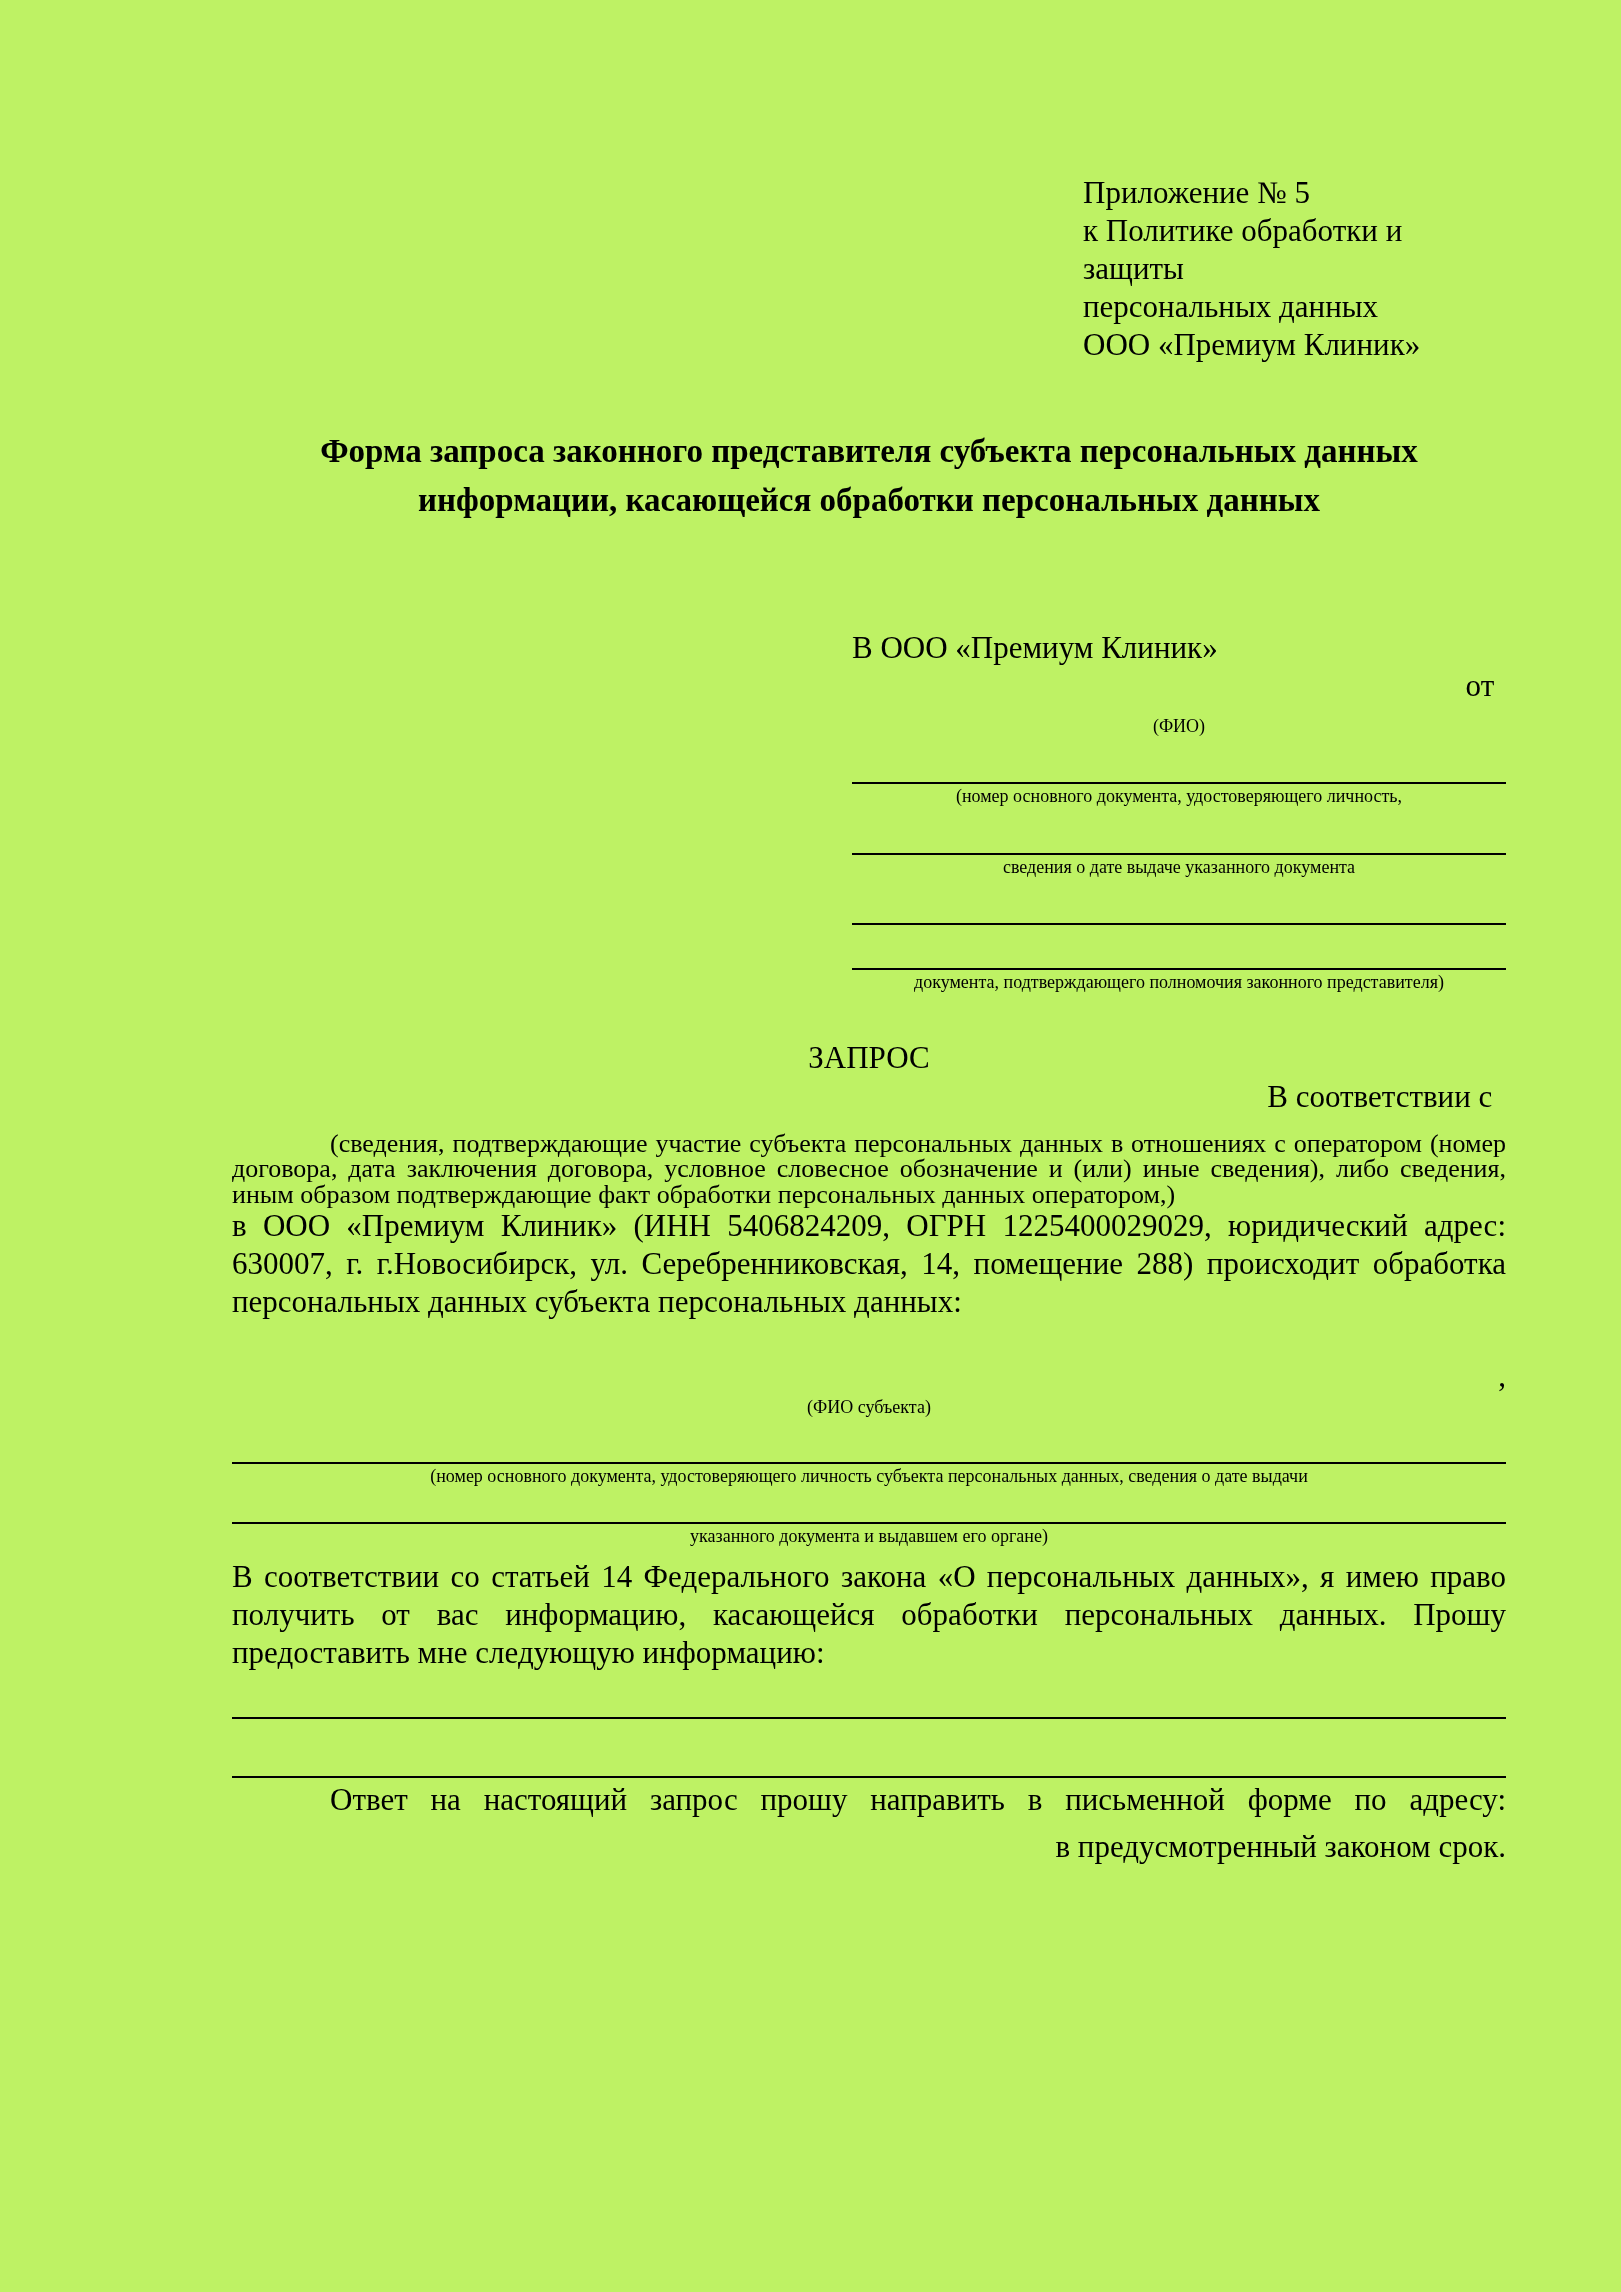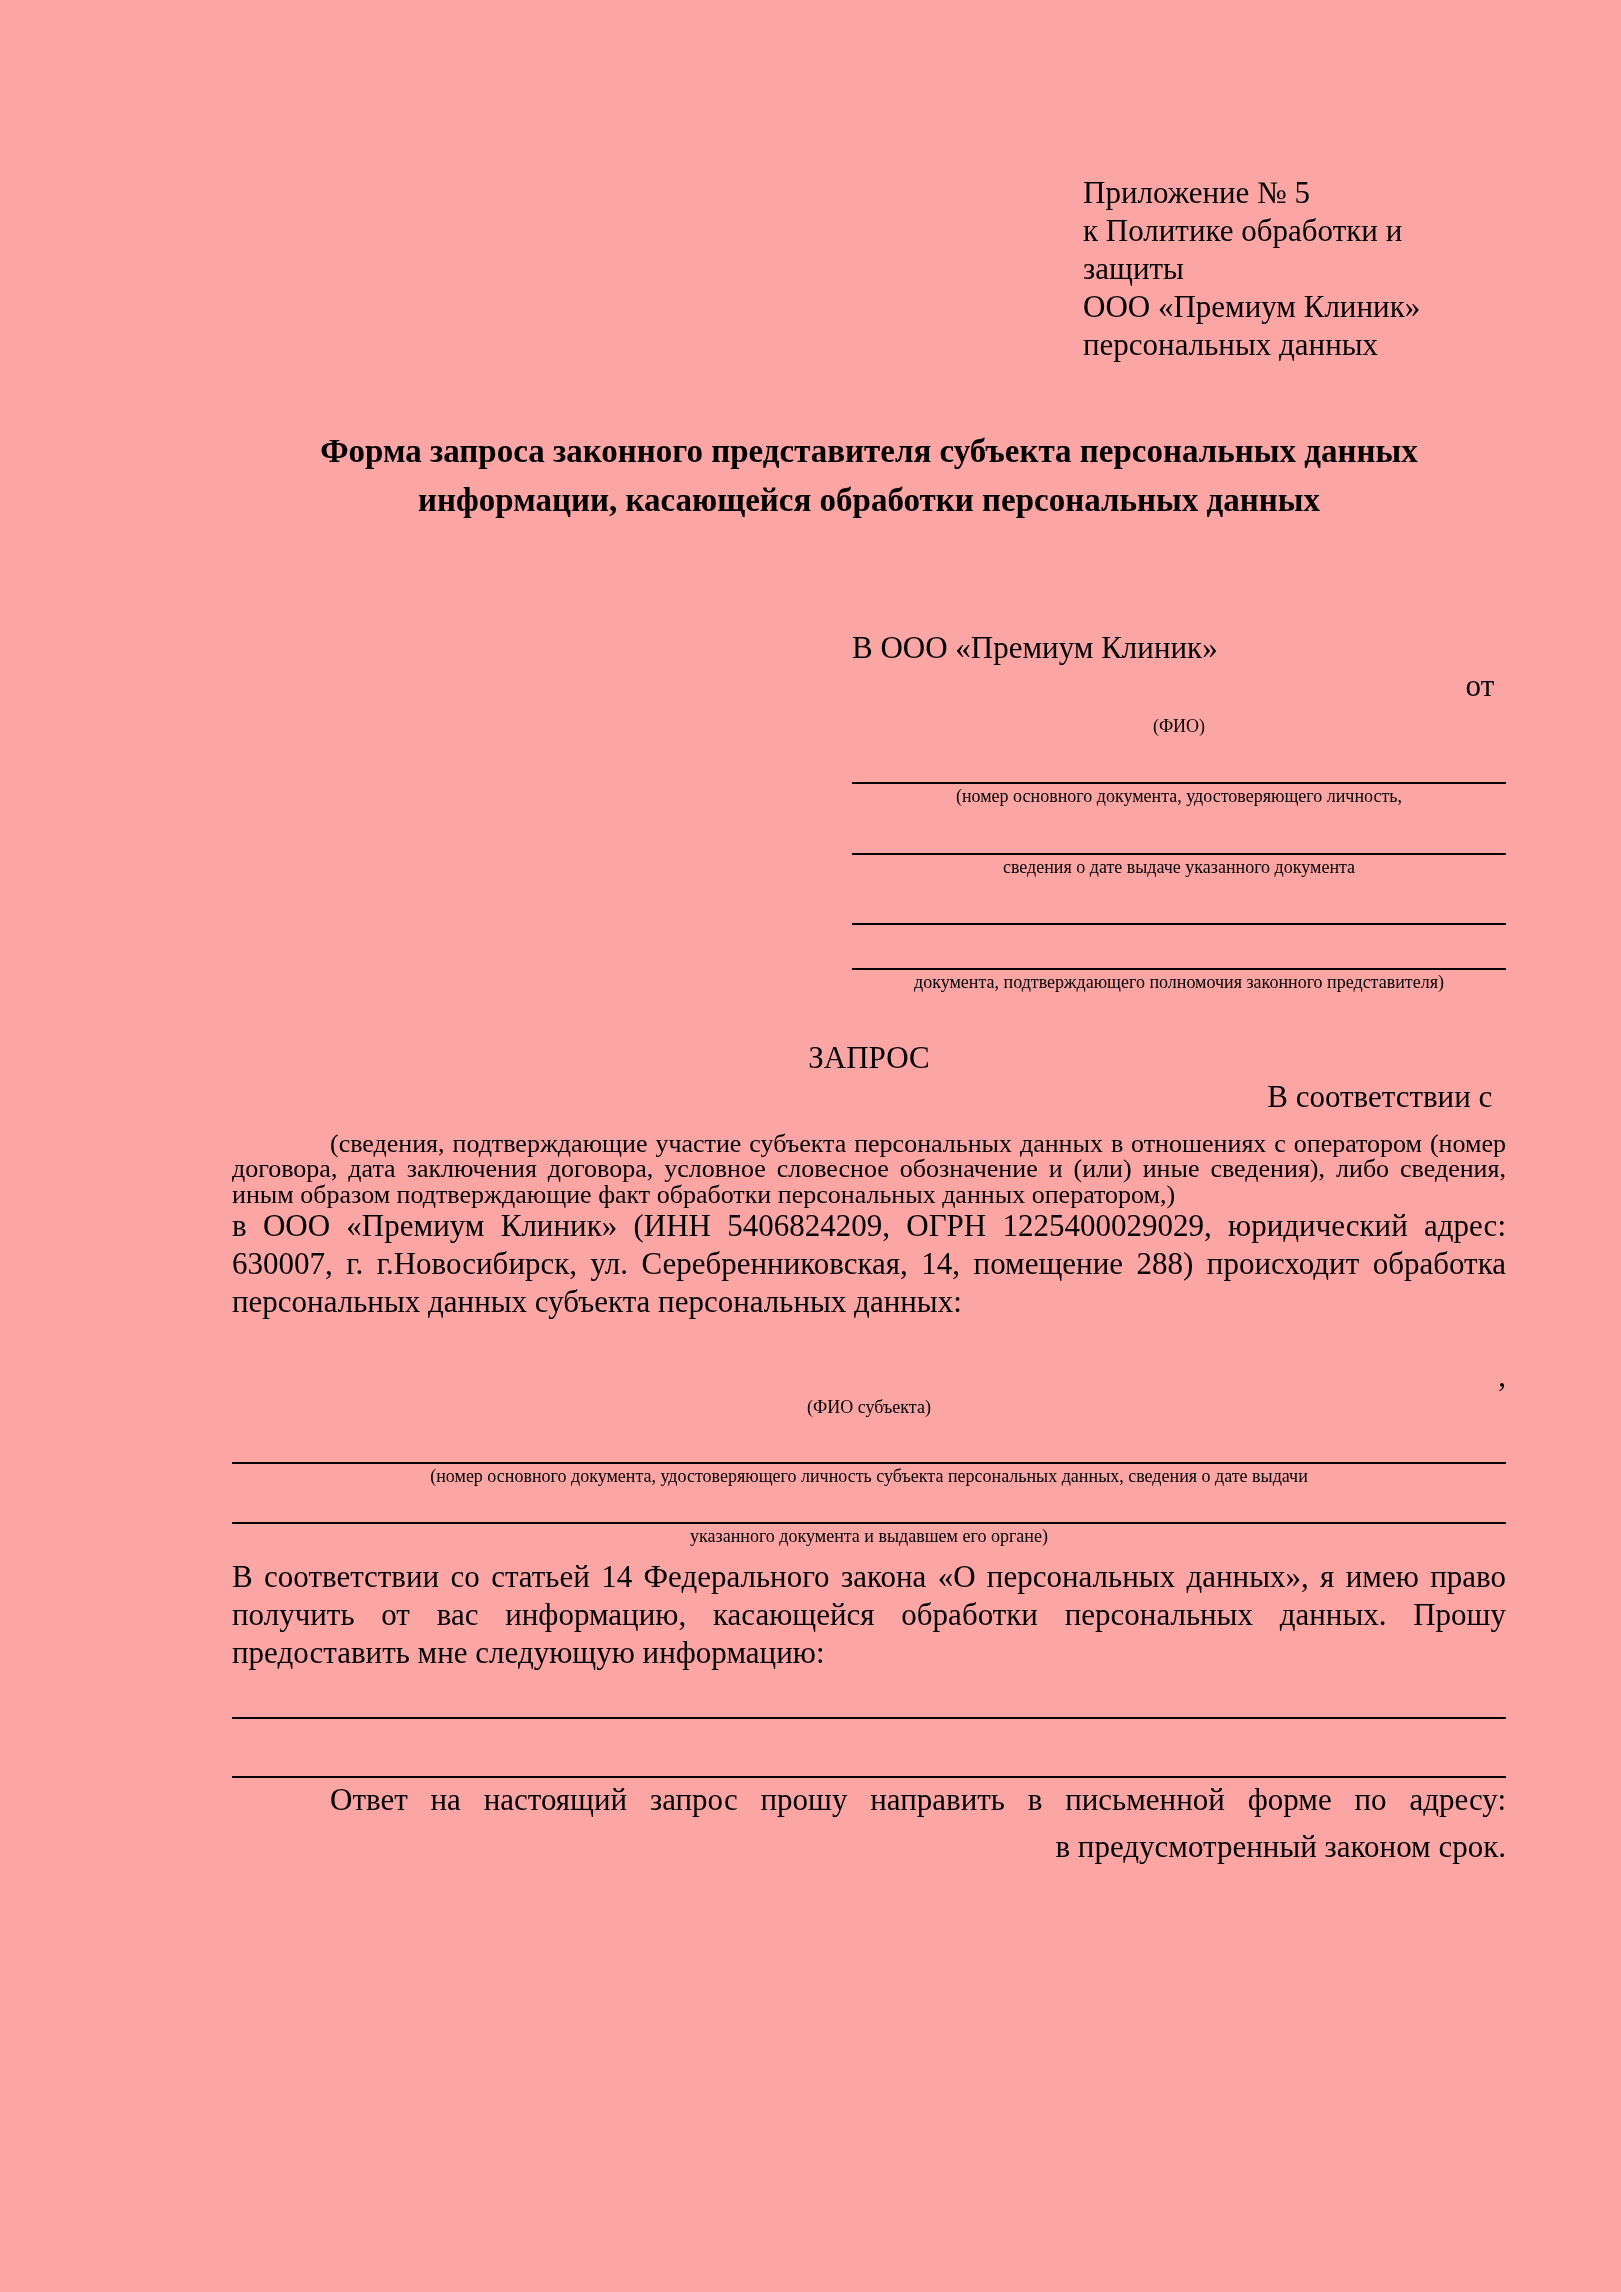--- a/index.html
+++ b/index.html
@@ -1,21 +1,21 @@
 <!DOCTYPE html>
 <html><head>
 <meta charset="utf-8">
 <style>
   html, body { margin: 0; padding: 0; background: #ffffff; }
   .page {
     position: relative;
     width: 1621px;
     height: 2293px;
     box-sizing: border-box;
-    background: #fca5a5;
+    background: #bef264;
     color: #000000;
     font-family: "Liberation Serif", "DejaVu Serif", serif;
     font-size: 31px;
     line-height: 38px;
     padding: 174px 115px 0 232px;
     overflow: hidden;
   }
 
   
   .fill {
@@ -86,22 +86,22 @@
   .sig-cap { white-space: nowrap; }
 </style>
 </head>
 <body>
 
 <div class="page">
 
   <div class="annex">
     <div>Приложение № 5</div>
     <div>к Политике обработки и защиты</div>
+    <div>персональных данных</div>
     <div>ООО «Премиум Клиник»</div>
-    <div>персональных данных</div>
   </div>
 
   <div class="title">Форма запроса законного представителя субъекта персональных данных информации, касающейся обработки персональных данных</div>
 
   <div class="addressee">
     <div>В ООО «Премиум Клиник»</div>
     <div class="row">
       <span class="from-label">от</span>
       <span class="fill"></span>
     </div>

